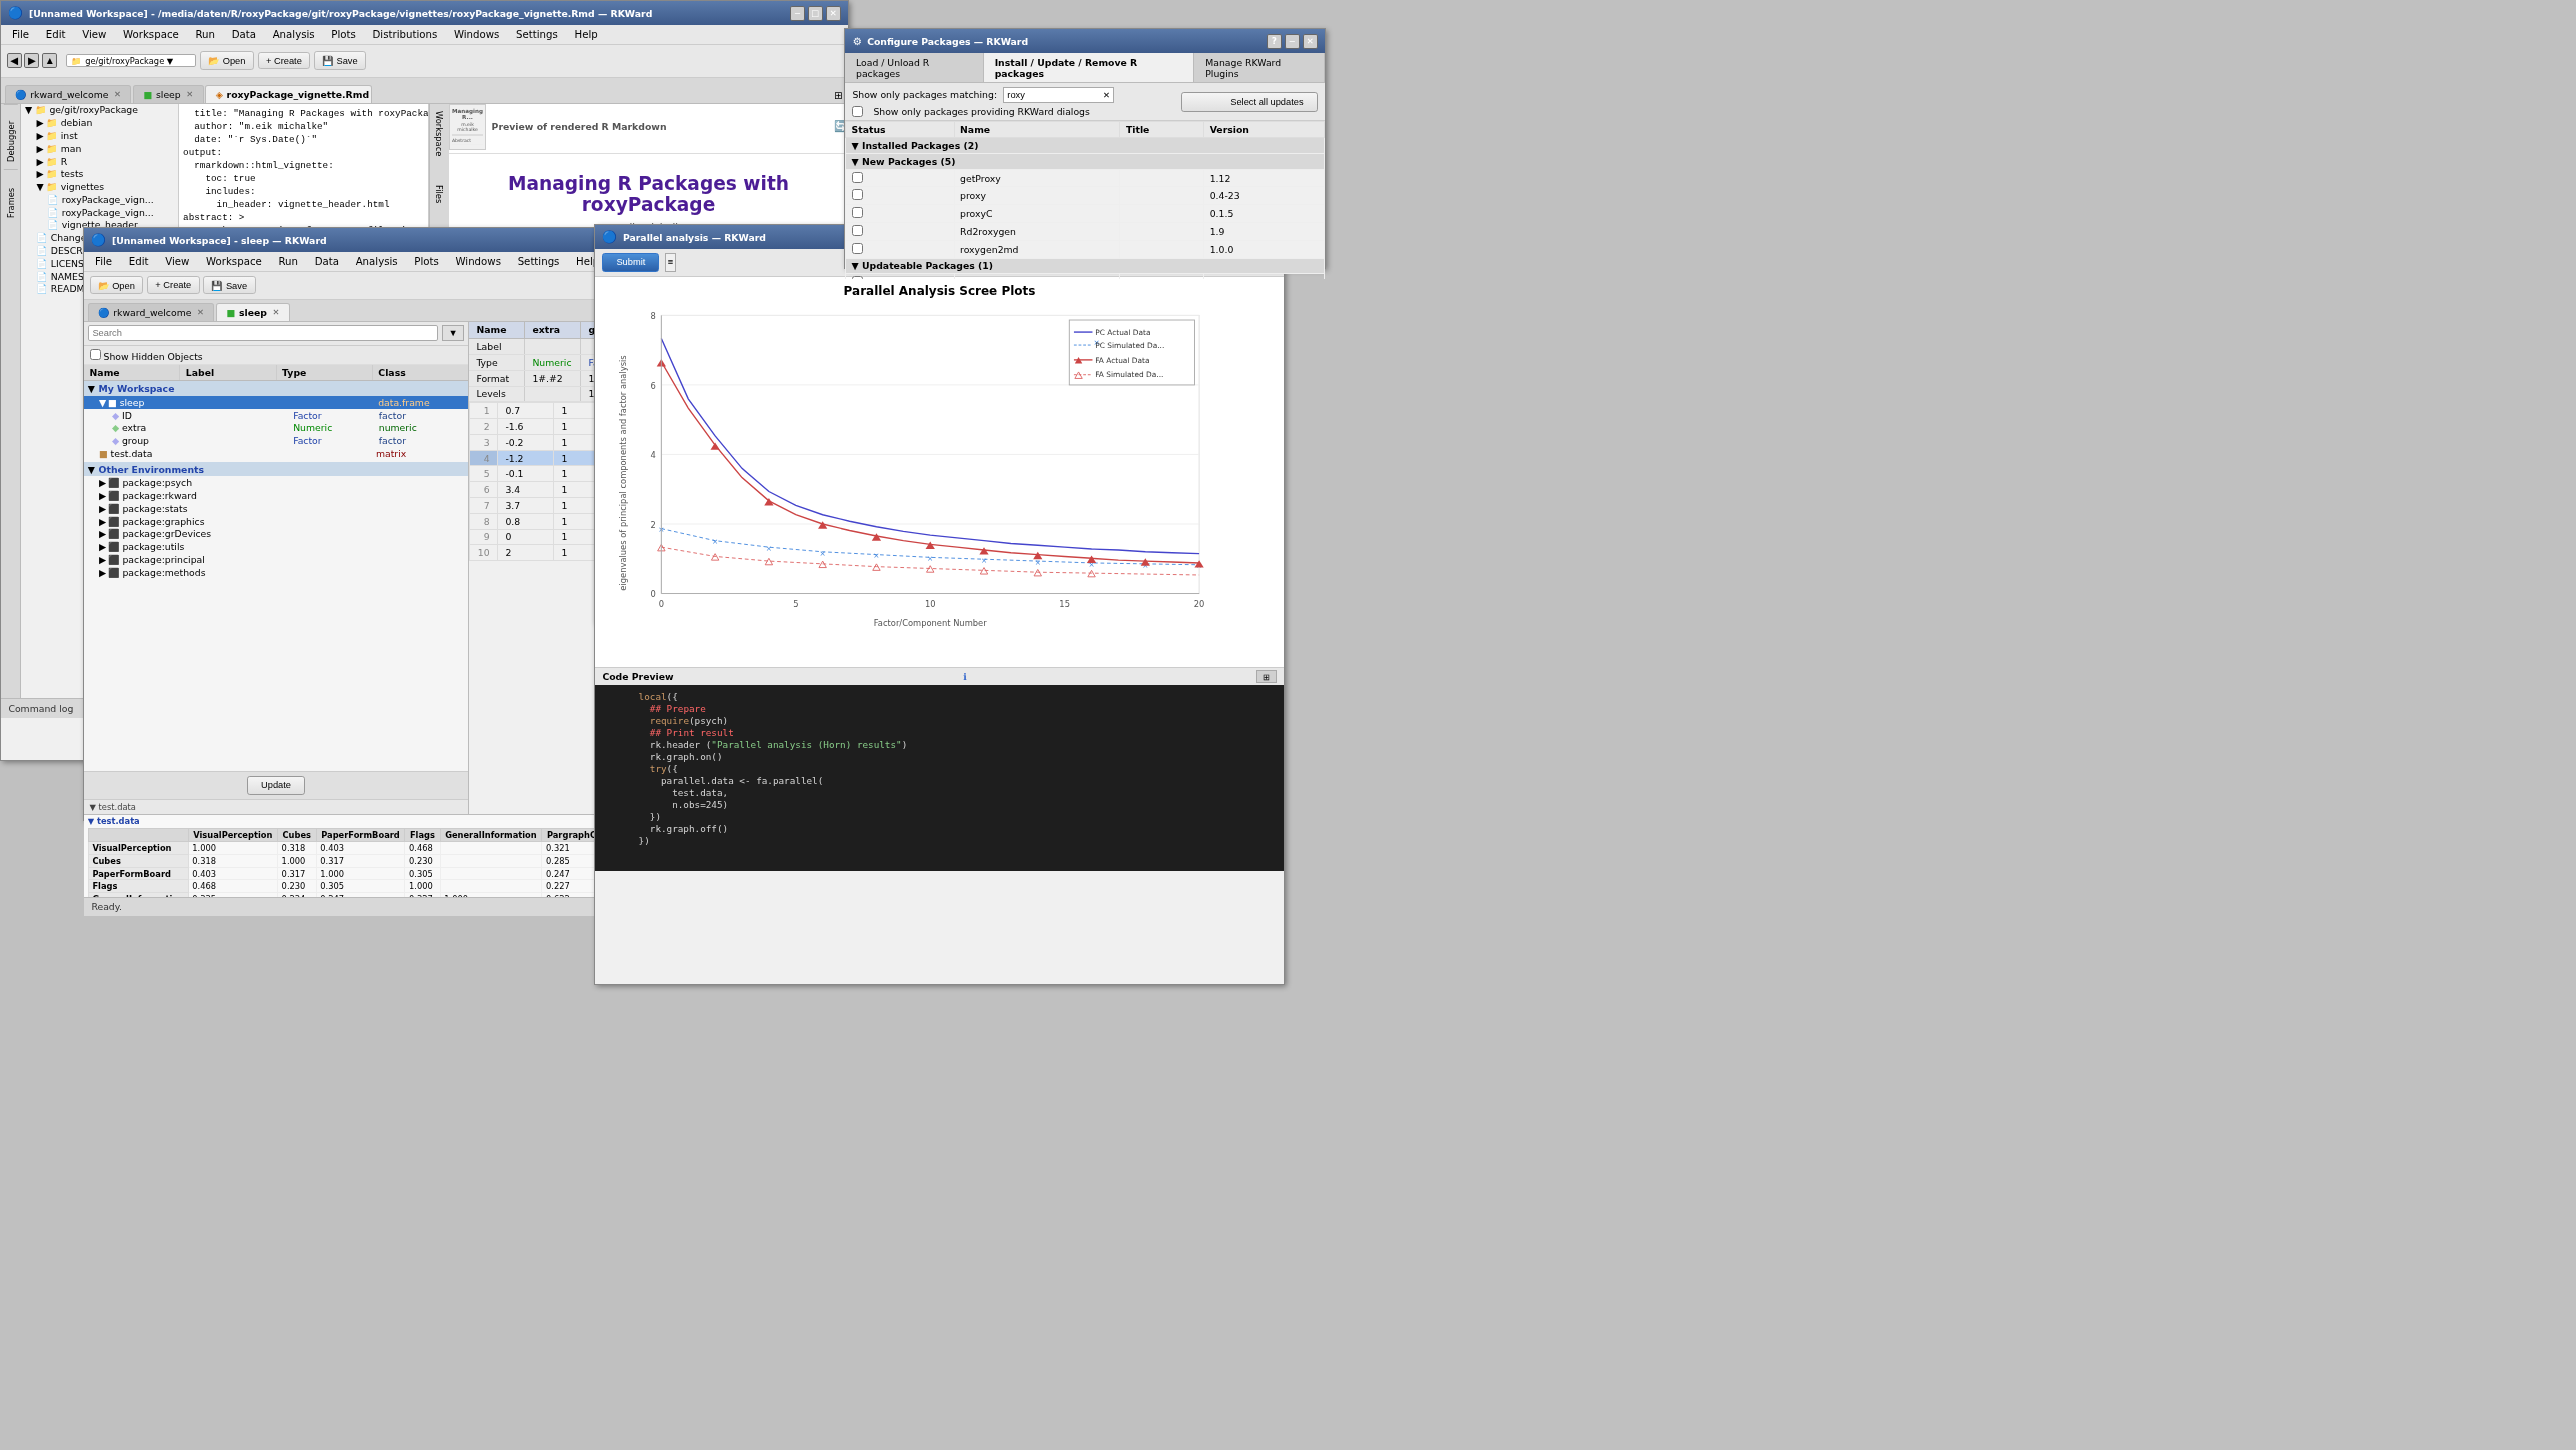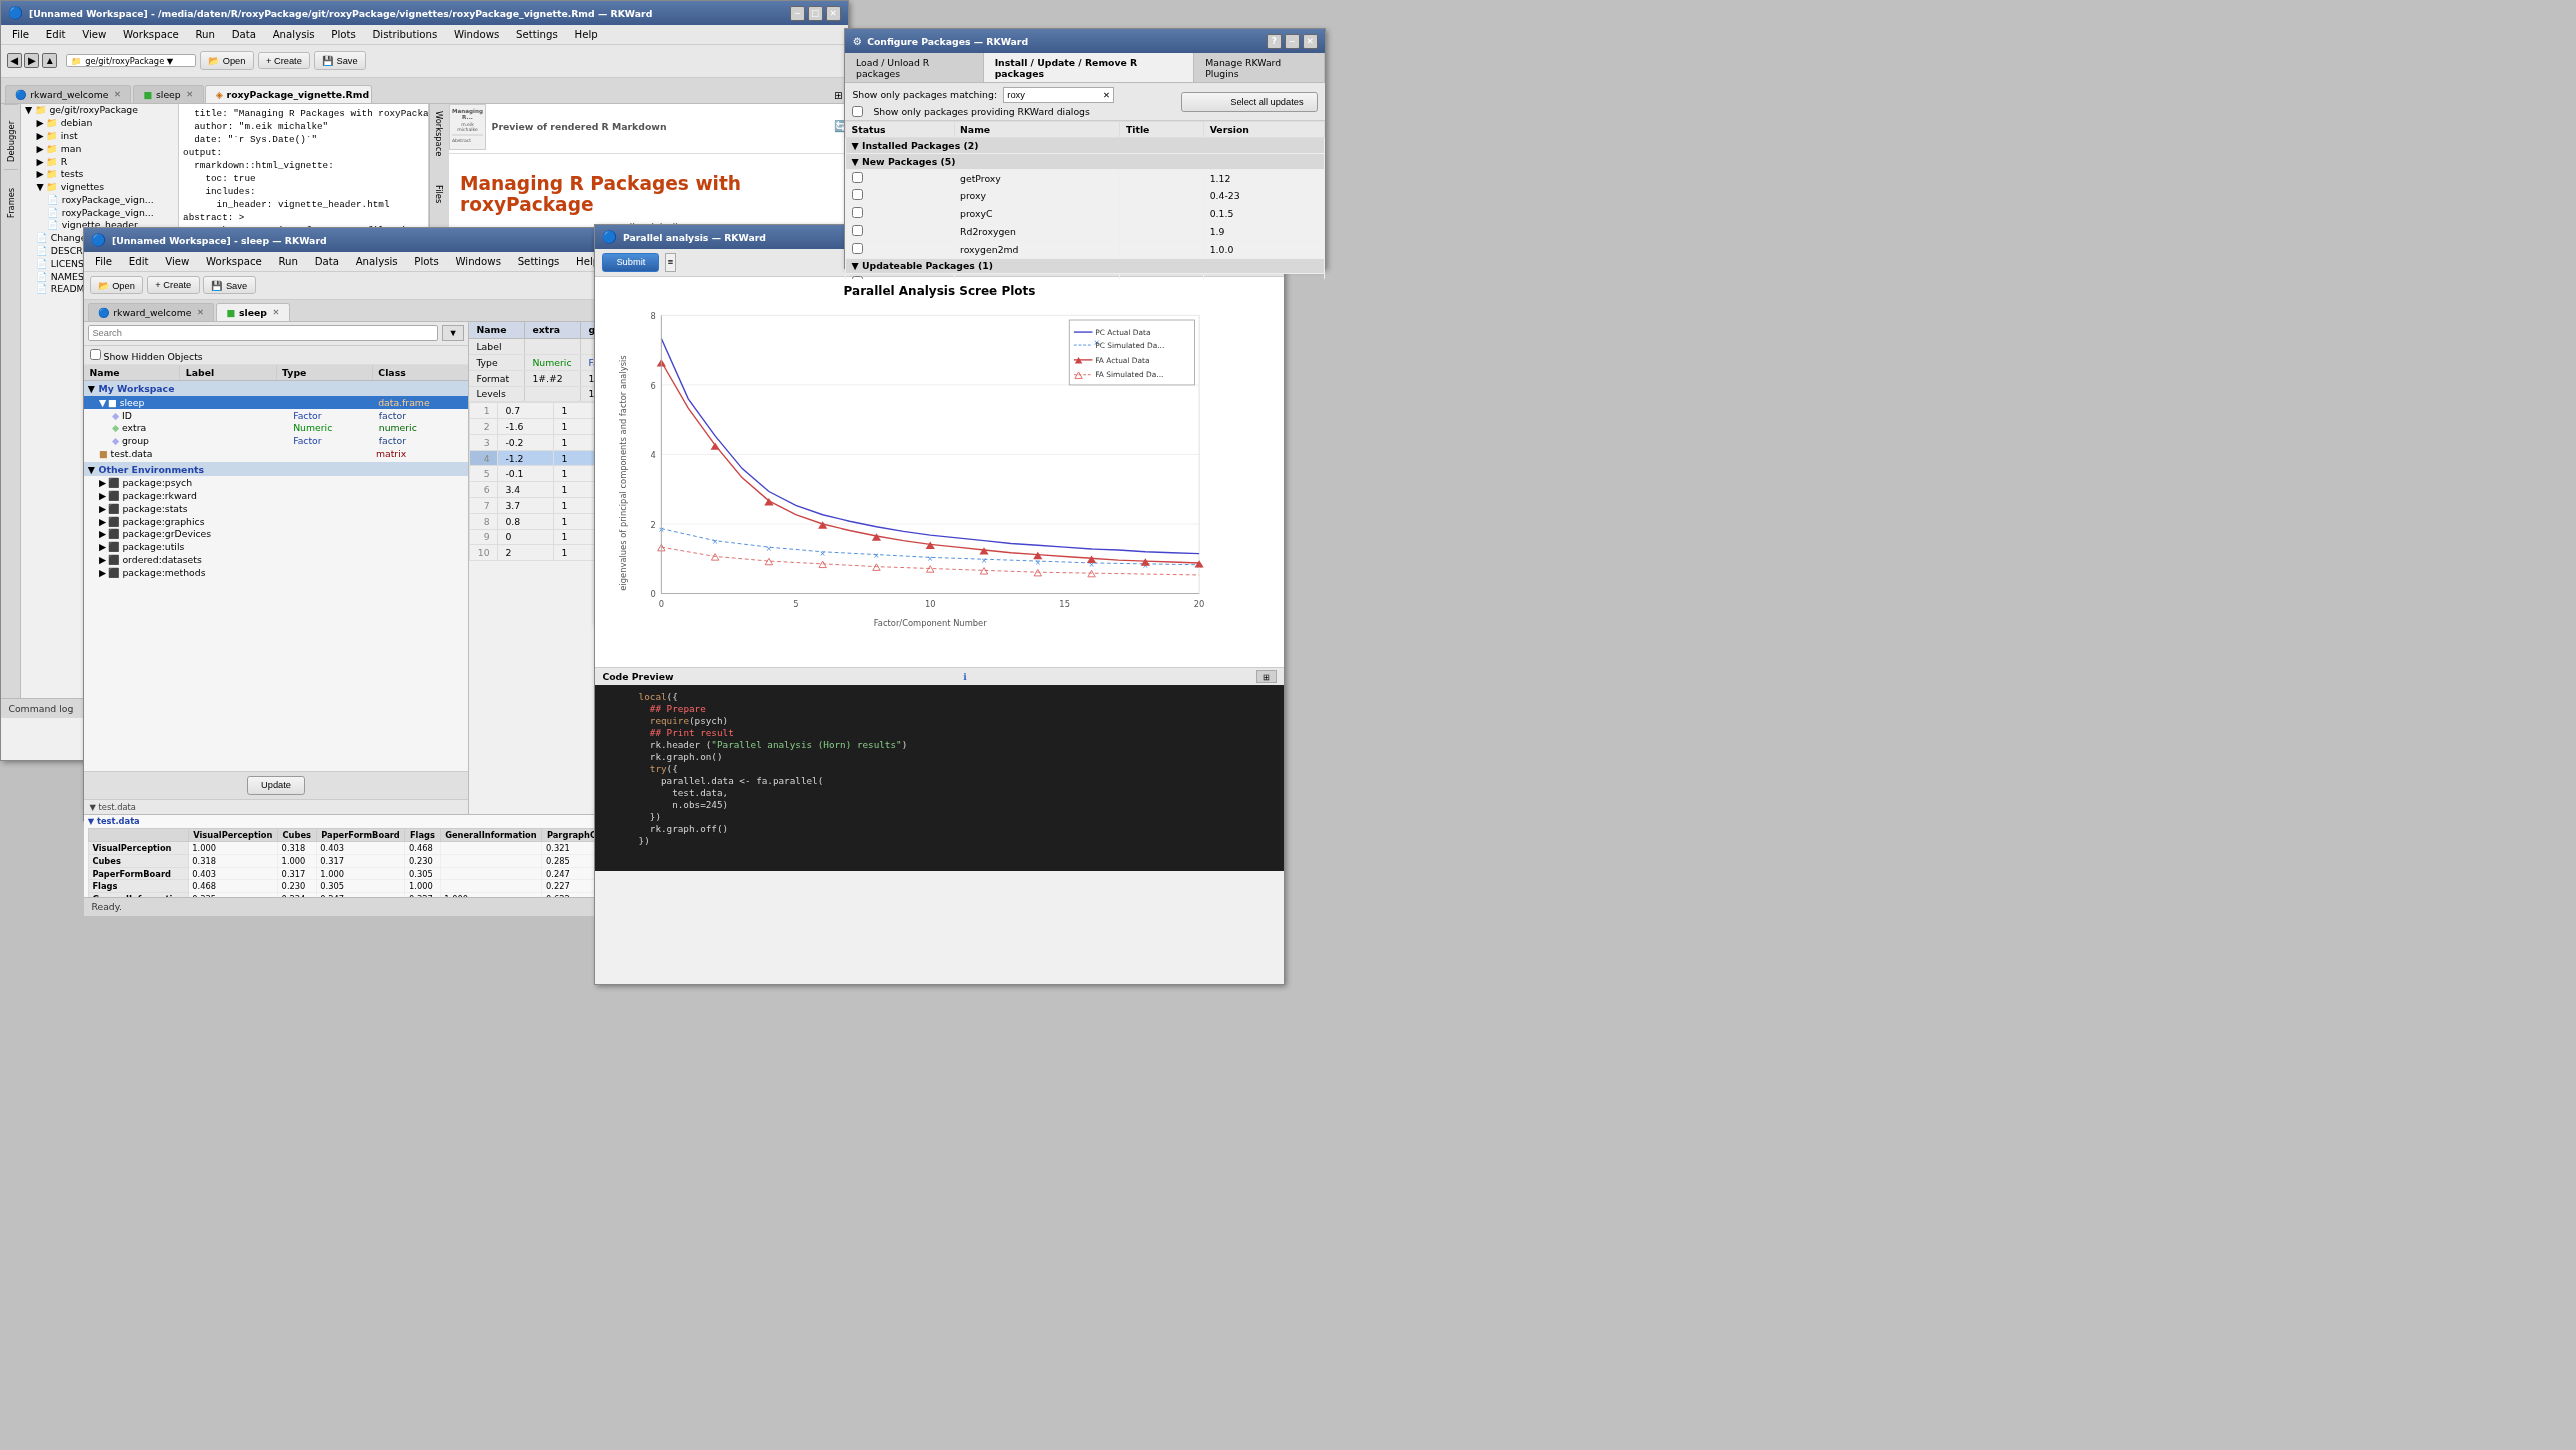--- a/index.html
+++ b/index.html
@@ -235,21 +235,21 @@
             <div style="font-size:4.6px;text-align:center;">m.eik michalke</div>
             <div style="height:1.9px;background:#ddd;margin:1.9px 0;"></div>
             <div style="font-size:4.6px;">Abstract</div>
             <div style="height:0.9px;background:#eee;margin:0.9px 0;"></div>
           </span>
           <span style="font-weight:bold;font-size:9.3px;">Preview of rendered R Markdown</span>
         </div>
         <span style="color:#3366cc;font-size:11px;">🔄</span>
       </div>
       <div style="flex:1;overflow-y:auto;padding:11px;">
-        <h1 style="font-size:18.6px;color:#c2410c;margin-bottom:7.4px;">Managing R Packages with roxyPackage</h1>
+        <h1 style="font-size:18.6px;text-align:center;color:#4c1d95;margin-bottom:7.4px;">Managing R Packages with roxyPackage</h1>
         <p style="text-align:center;font-size:10.2px;color:#555;margin-bottom:2.8px;">m.eik michalke</p>
         <p style="text-align:center;font-size:9.3px;color:#777;margin-bottom:13px;">2019-11-14</p>
         <h2 style="font-size:13px;text-align:center;color:#333;margin-bottom:7.4px;">Abstract</h2>
         <p style="font-size:9.3px;color:#444;line-height:1.5;">R packages consist of numerous files in various formats, like *.R, *.Rd, DESCRIPTION, NAMESPACE or CITATION, ordered in a specific directory structure. roxyPackage tries to automatically generate most of these structures and files, so that you can concentrate on writing the actual R code for your package. If your code includes roxygen2-style documentation, this package can update your docs as well. It is</p>
       </div>
     </div>
   </div>
 
   <div class="status-bar">
     <span>Command log</span>
@@ -400,21 +400,21 @@
             <span style="margin-left:2.8px;">package:grDevices</span>
           </div>
         <div style="display:flex;align-items:center;padding:0.9px 3.7px 0.9px 15px;">
             <span>▶</span>
             <span style="color:#cc8844;margin-left:1.9px;">⬛</span>
             <span style="margin-left:2.8px;">package:utils</span>
           </div>
         <div style="display:flex;align-items:center;padding:0.9px 3.7px 0.9px 15px;">
             <span>▶</span>
             <span style="color:#cc8844;margin-left:1.9px;">⬛</span>
-            <span style="margin-left:2.8px;">ordered:datasets</span>
+            <span style="margin-left:2.8px;">package:principal</span>
           </div>
         <div style="display:flex;align-items:center;padding:0.9px 3.7px 0.9px 15px;">
             <span>▶</span>
             <span style="color:#cc8844;margin-left:1.9px;">⬛</span>
             <span style="margin-left:2.8px;">package:methods</span>
           </div>
       </div>
 
       <div style="padding:3.7px;background:#e0e0e0;border-top:0.9px solid #ccc;text-align:center;">
         <button class="btn-secondary">Update</button>

